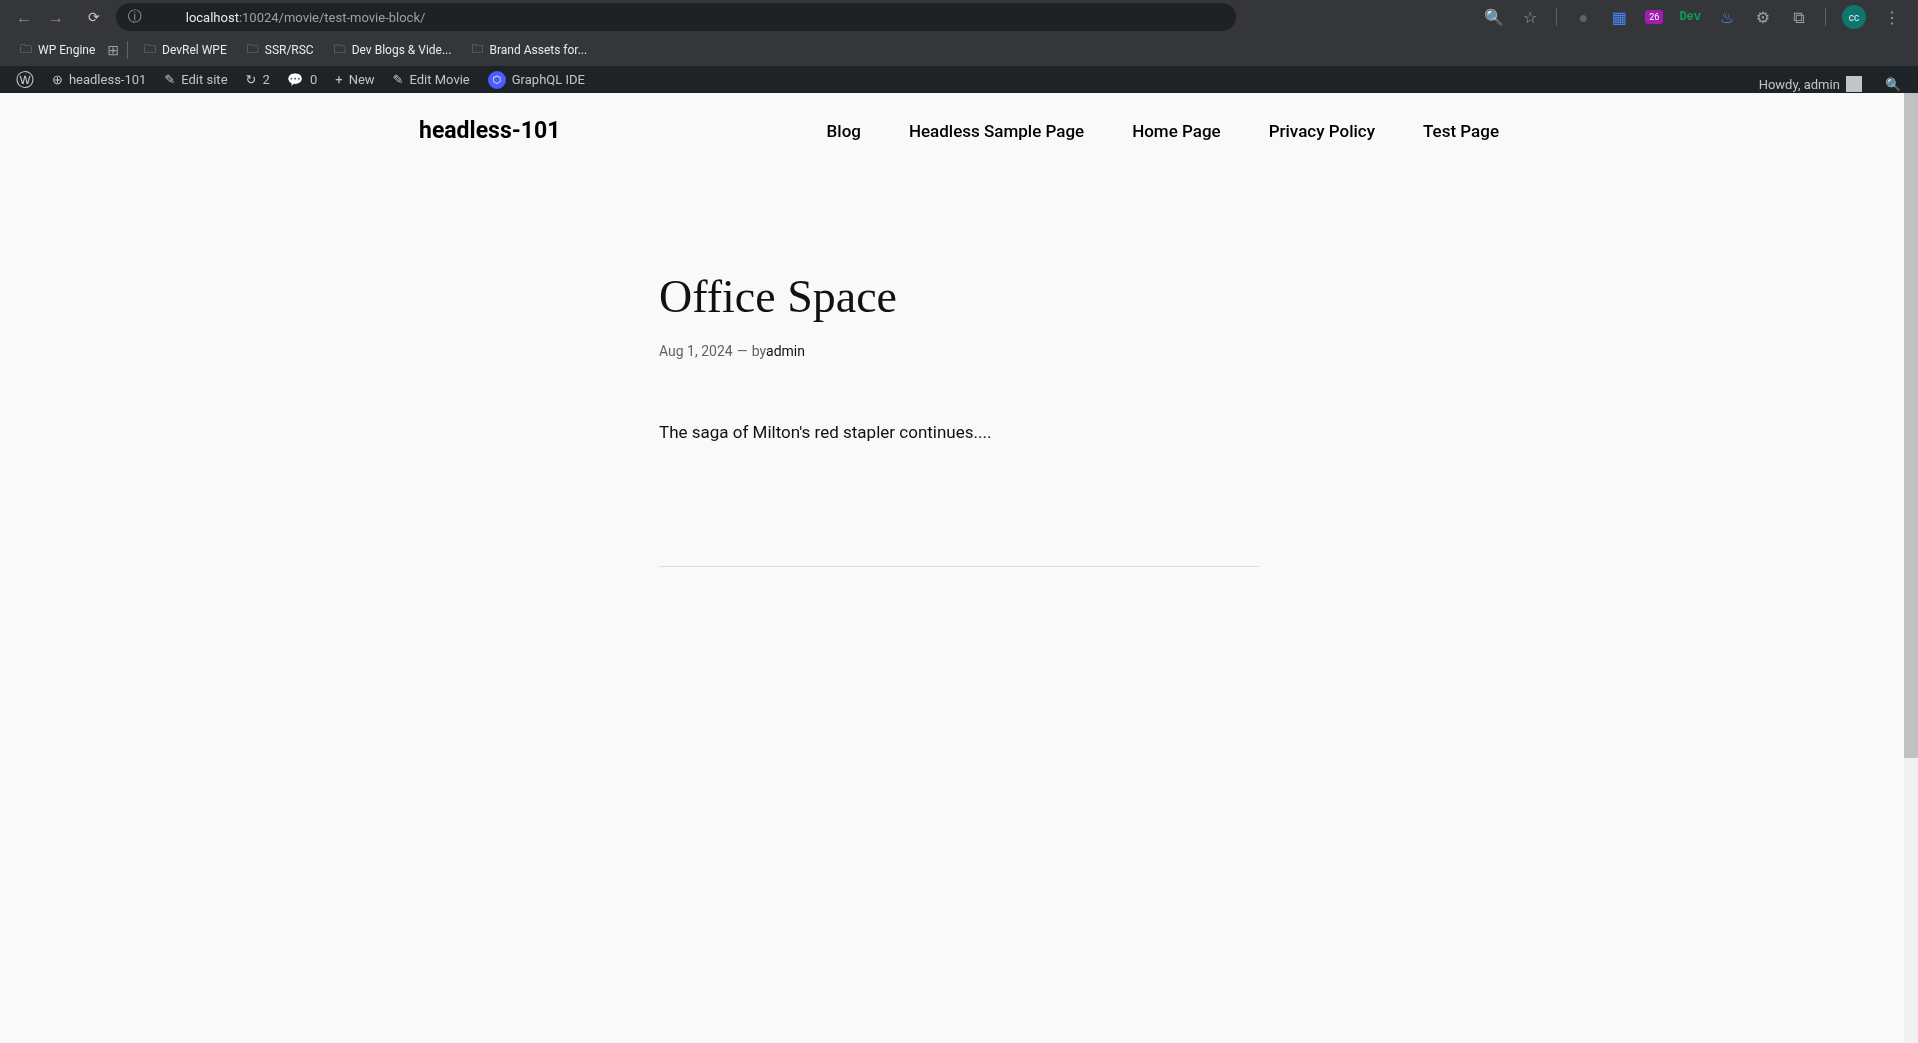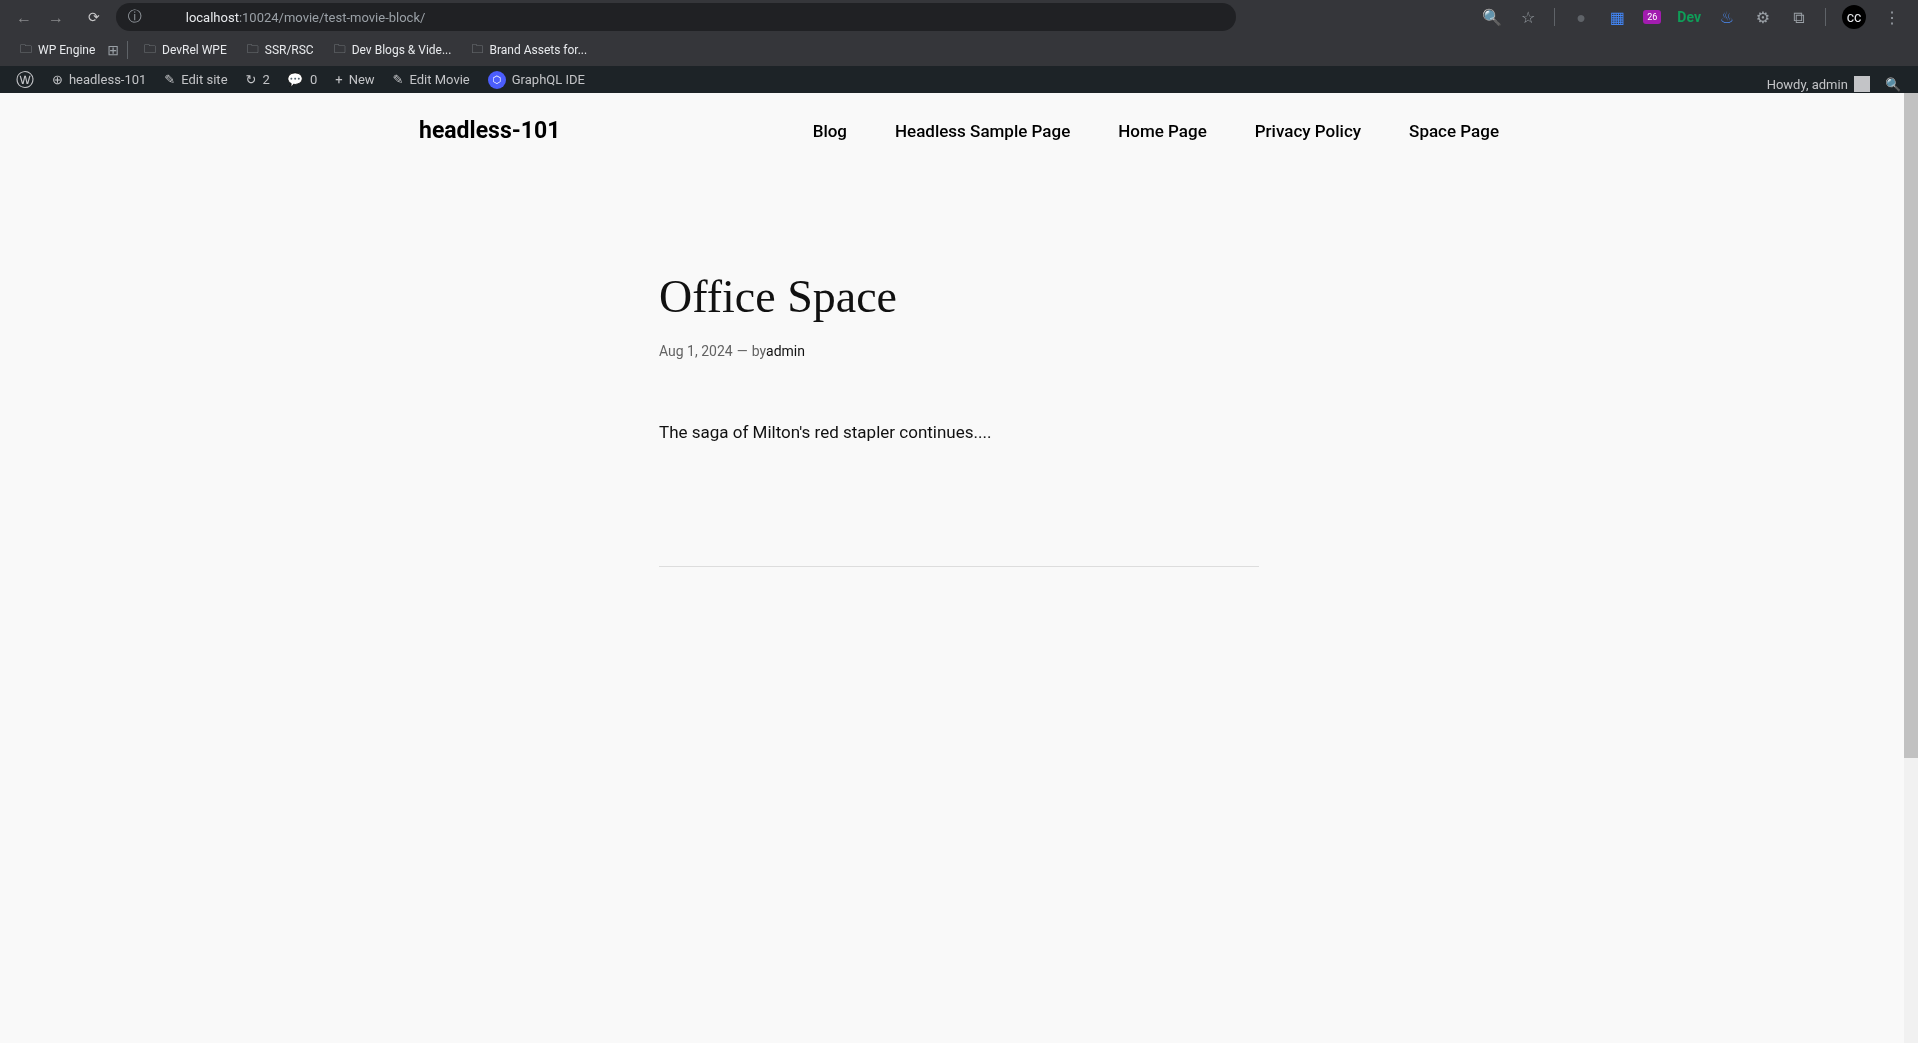--- a/index.html
+++ b/index.html
@@ -94,34 +94,35 @@
     .ext-badge {
       background: #a21caf;
       color: white;
       font-size: 9px;
       padding: 2px 4px;
       border-radius: 3px;
     }
     
     .ext-green {
       color: #0f9d58;
-      font-size: 14px;
+      font-size: 12px;
       font-weight: bold;
+      font-family: Liberation Mono, monospace;
     }
     
     .avatar-circle {
       width: 24px;
       height: 24px;
       border-radius: 50%;
-      background: #000000;
+      background: #0f766e;
       display: flex;
       align-items: center;
       justify-content: center;
       color: #e8eaed;
-      font-size: 14px;
+      font-size: 10px;
     }
     
     .divider-v {
       width: 1px;
       height: 18px;
       background: #5f6368;
     }
     
     
     .bookmarks-bar {
@@ -187,20 +188,21 @@
     }
     
     .wp-logo {
       font-size: 18px;
     }
     
     .wp-admin-right {
       margin-left: auto;
       display: flex;
       align-items: center;
+      gap: 8px;
       margin-top: 9px;
     }
     
     .wp-avatar {
       width: 16px;
       height: 16px;
       background: #c3c4c7;
     }
     
     .graphql-icon {
@@ -417,21 +419,21 @@
 </div>
 
 <div class="page-wrapper">
   <header class="site-header">
     <div class="site-title">headless-101</div>
     <nav class="site-nav">
       <span class="nav-link">Blog</span>
       <span class="nav-link">Headless Sample Page</span>
       <span class="nav-link">Home Page</span>
       <span class="nav-link">Privacy Policy</span>
-      <span class="nav-link">Space Page</span>
+      <span class="nav-link">Test Page</span>
     </nav>
   </header>
 
   <main class="content-main">
     <h1 class="post-title">Office Space</h1>
     <div class="post-meta">
       <span>Aug 1, 2024</span>
       <span class="meta-separator">—</span>
       <span>by</span>
       <span class="post-author">admin</span>

